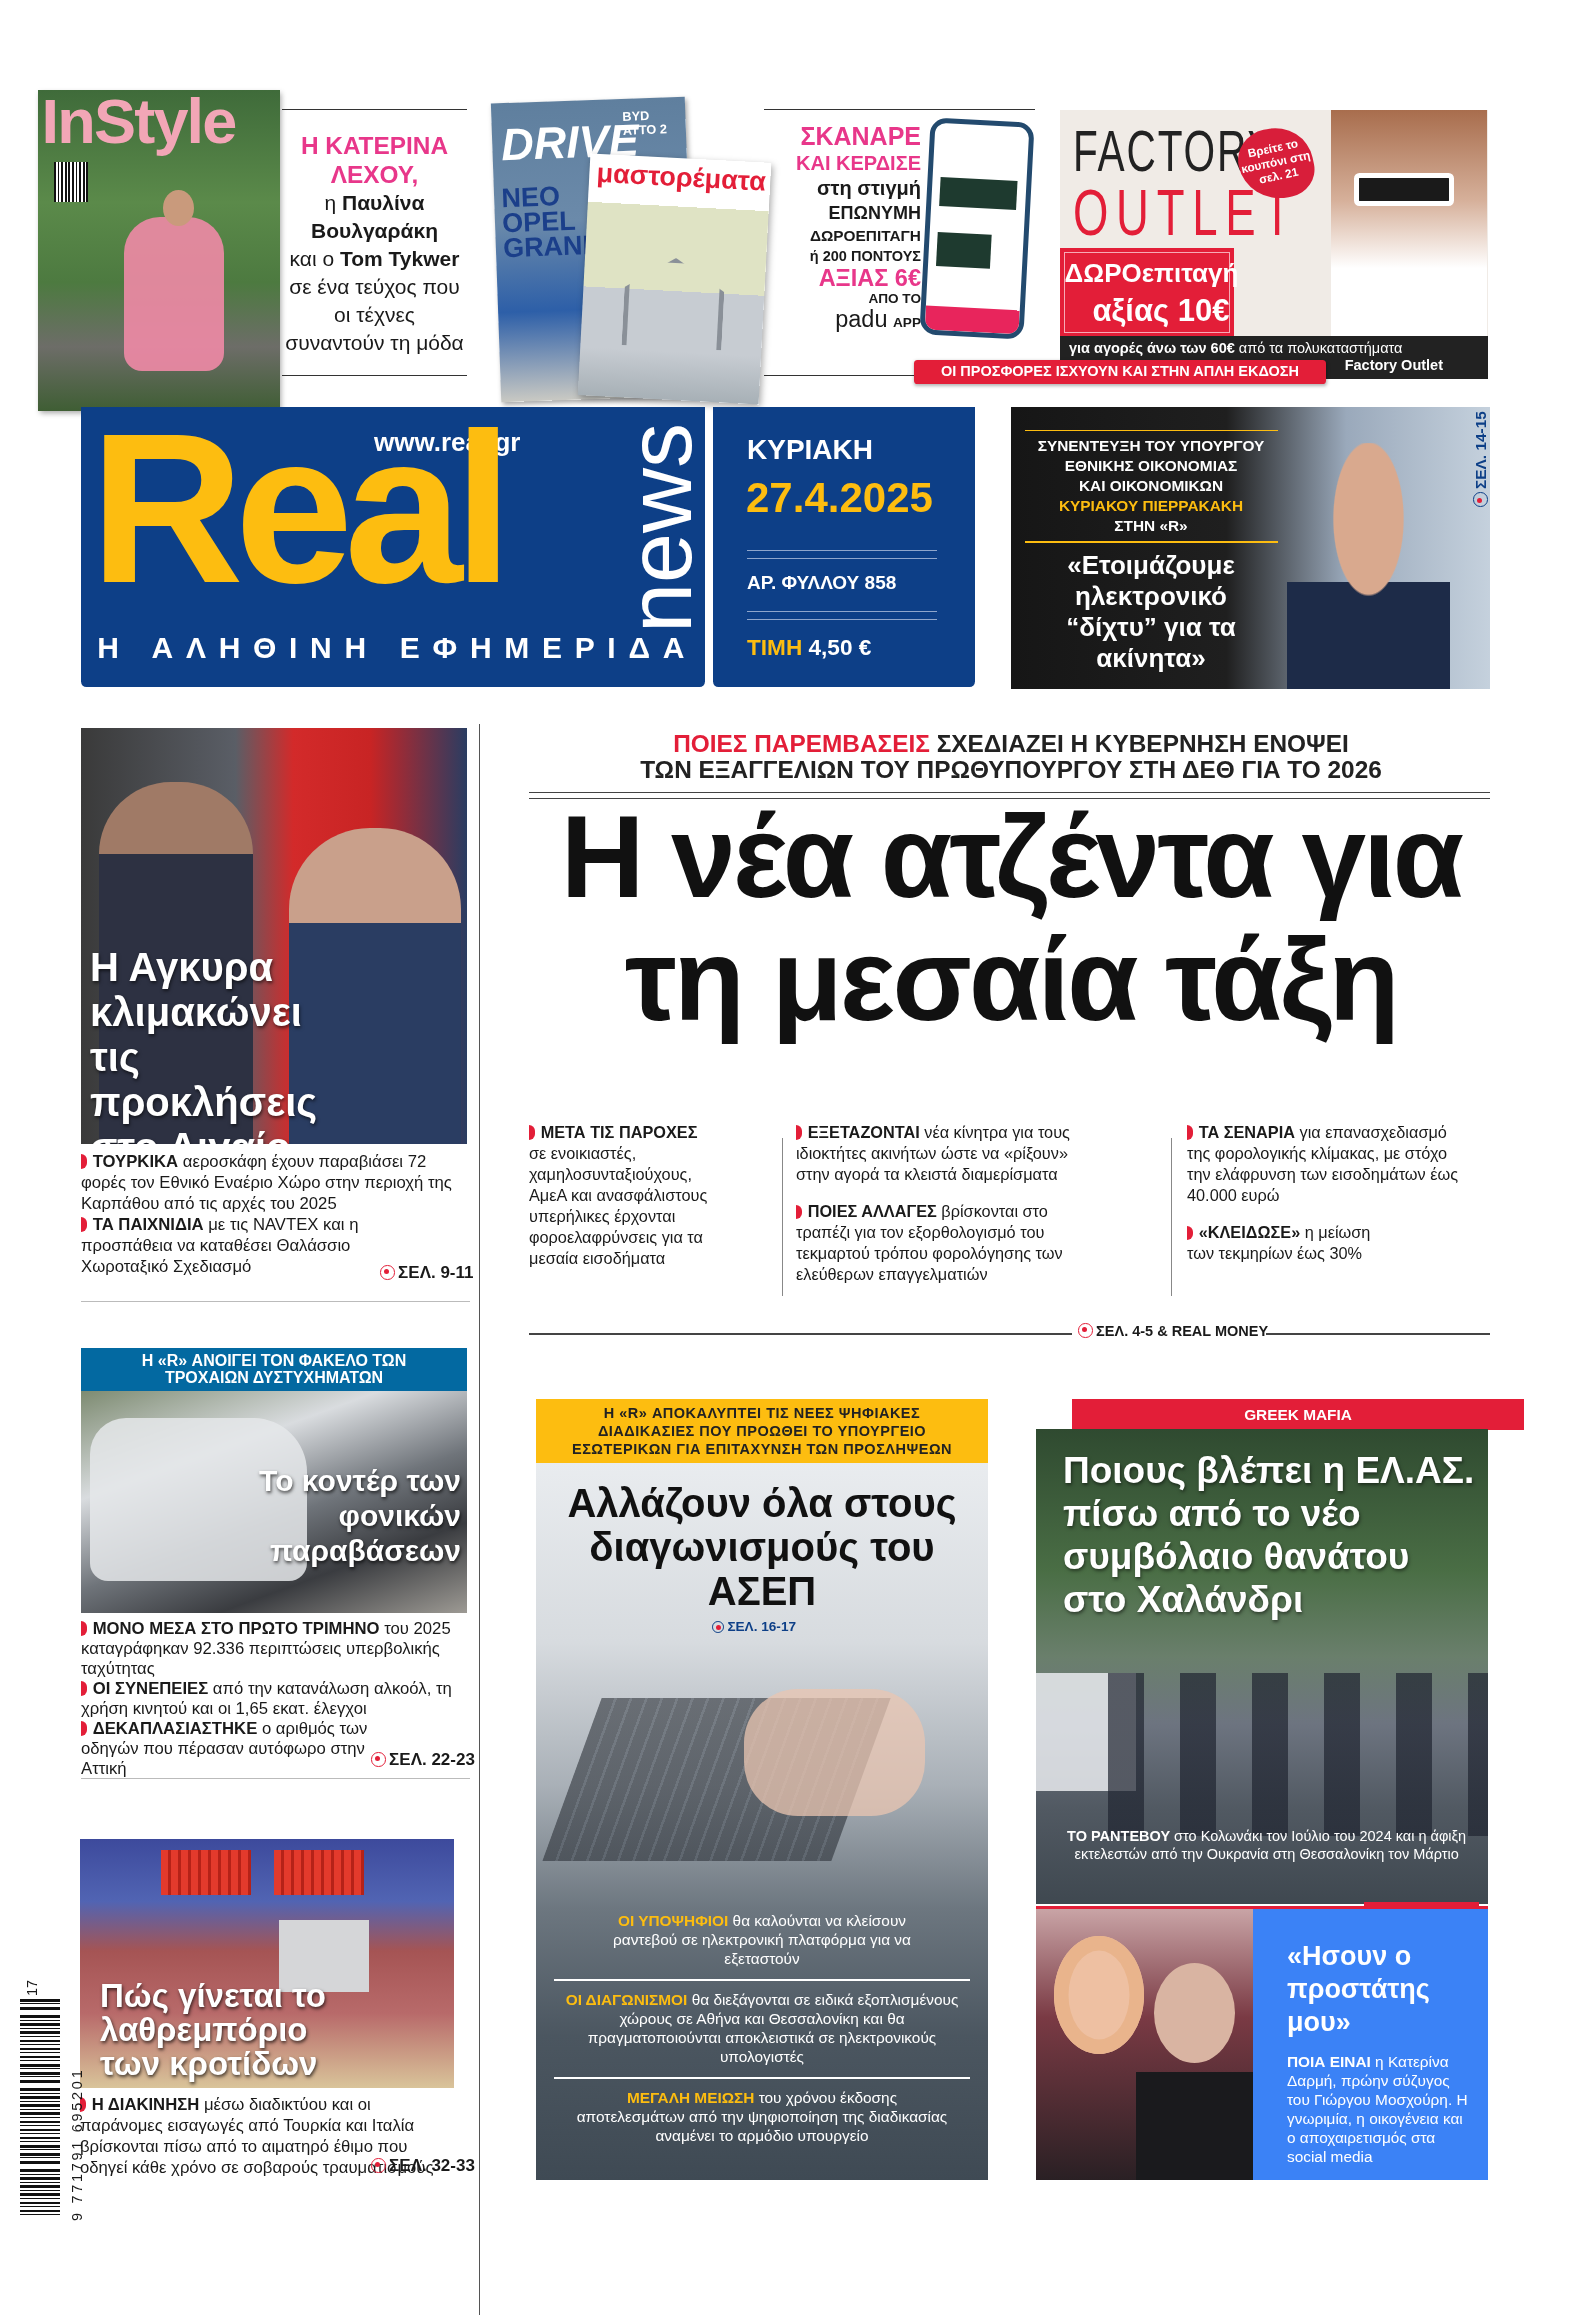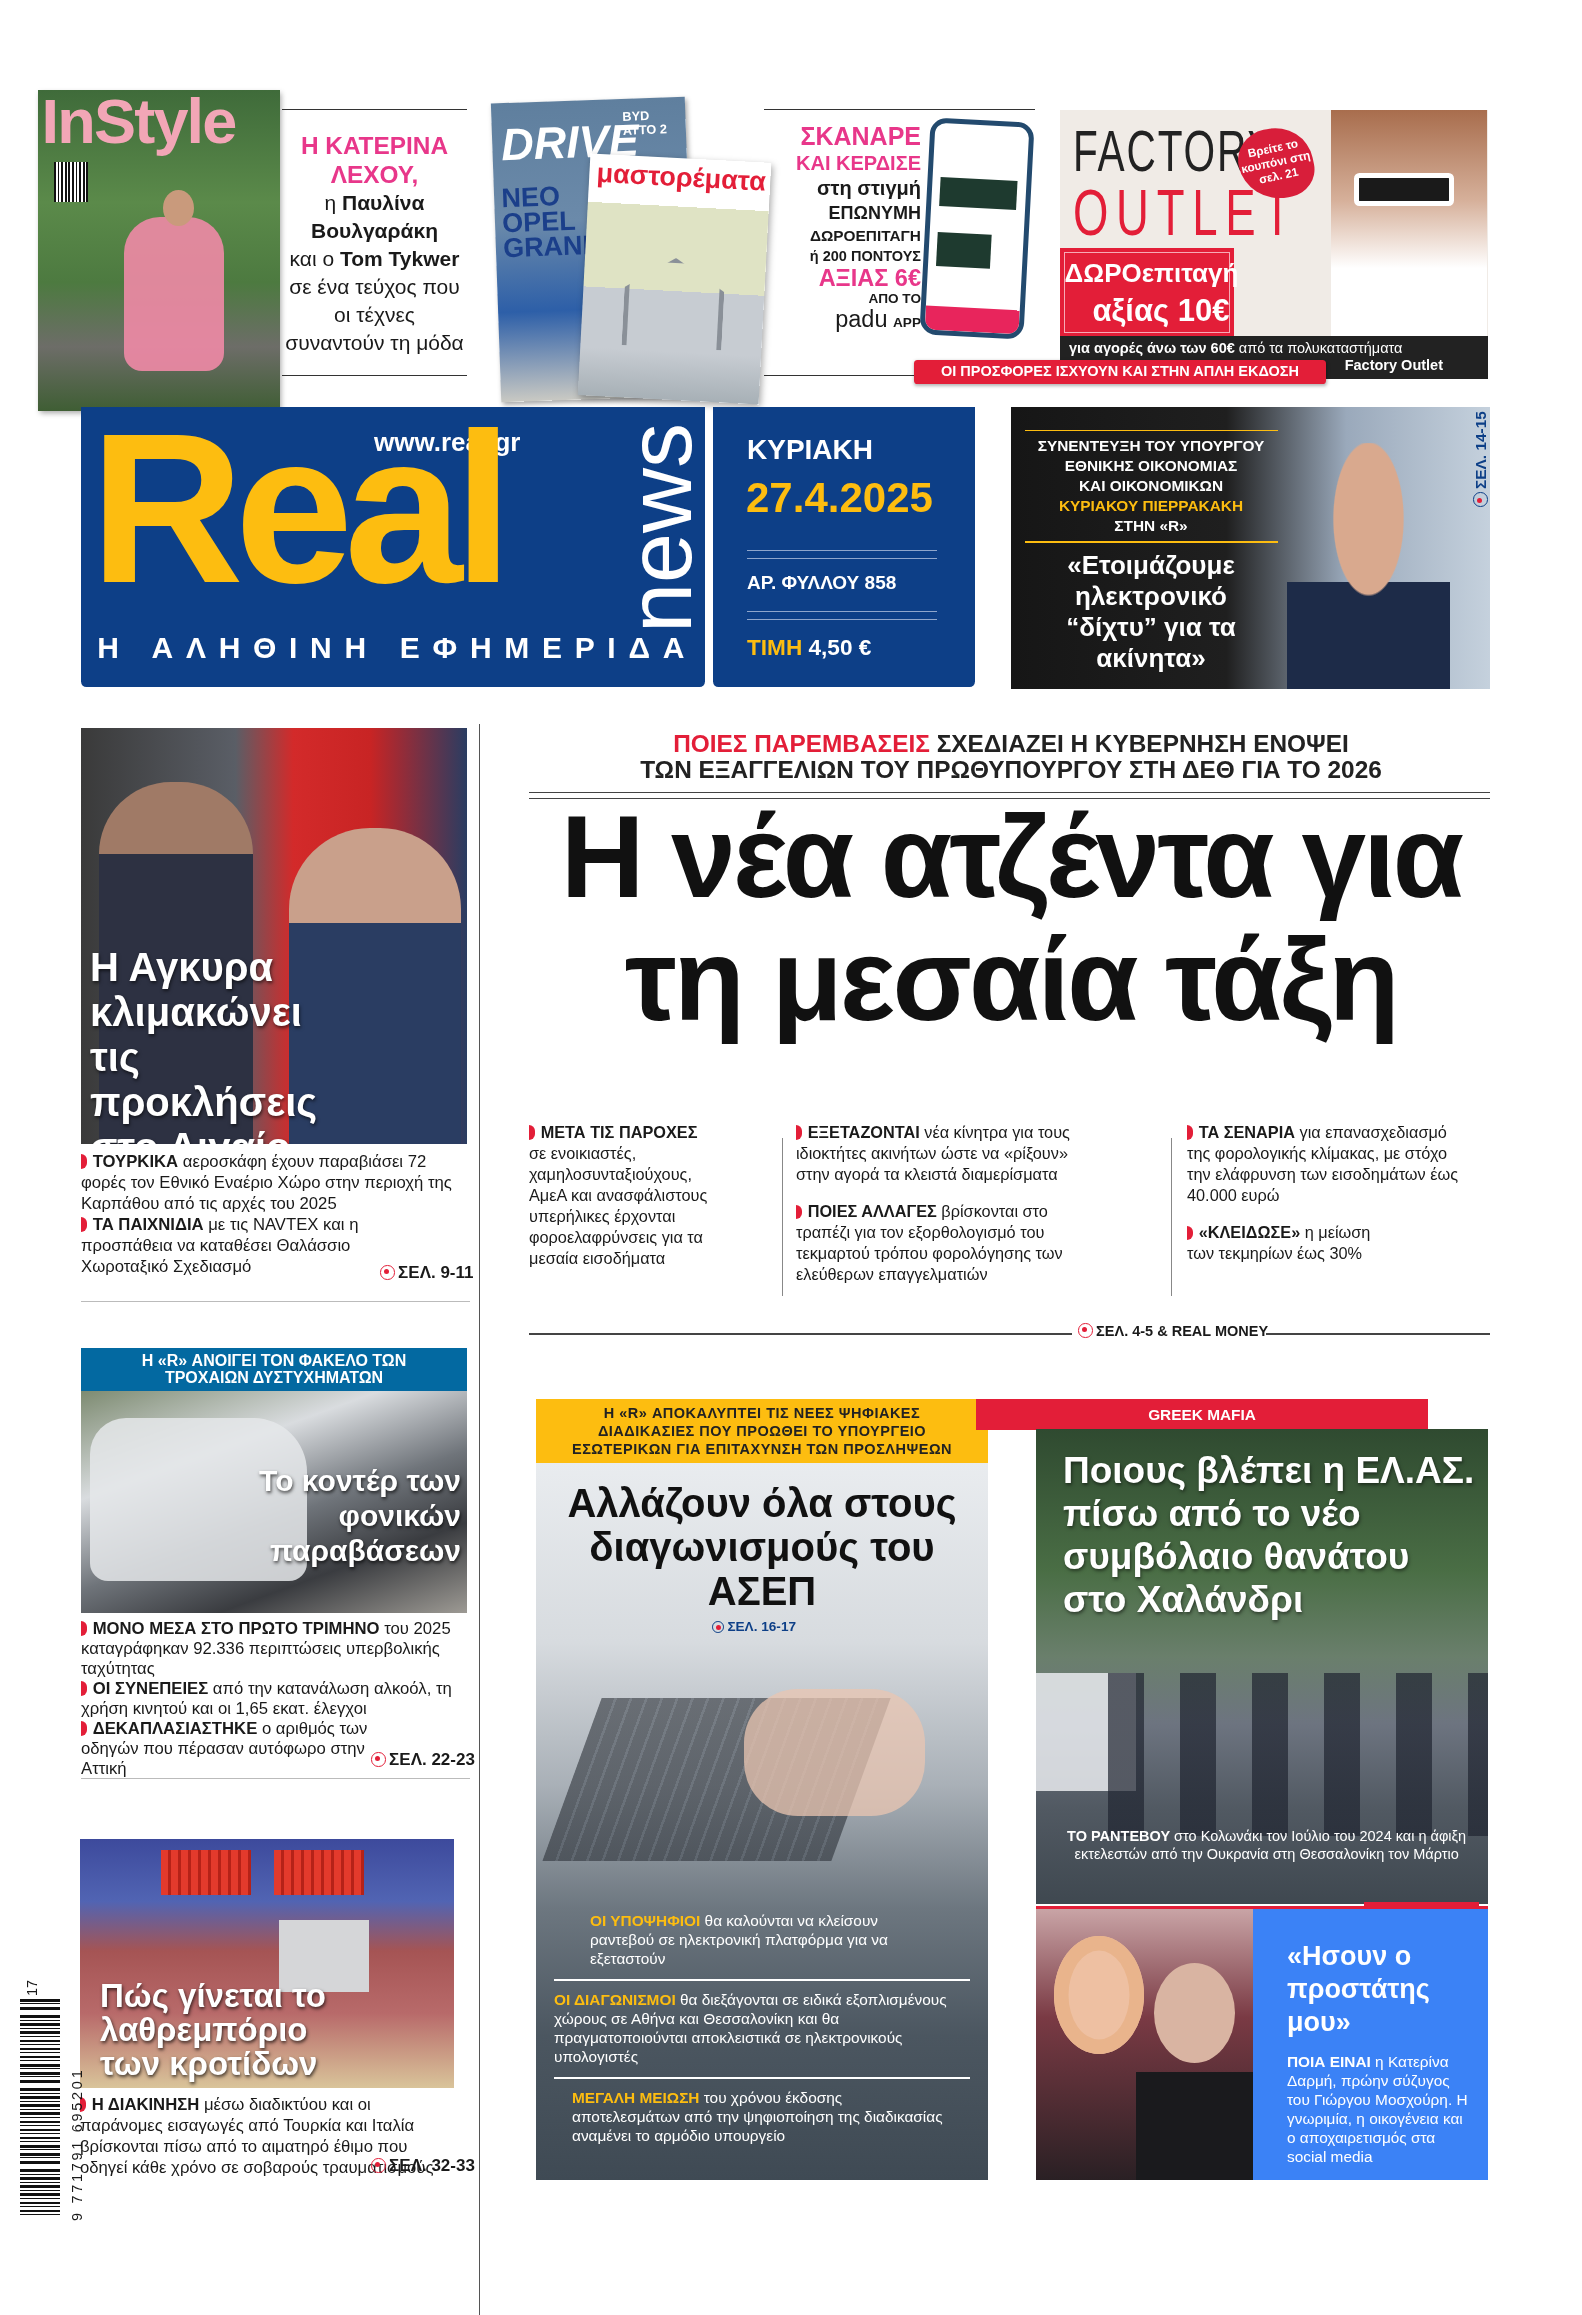--- a/index.html
+++ b/index.html
@@ -184,30 +184,30 @@
 <div class="hr" style="left:529px;top:1333px;width:543px;height:1.8px;background:#444"></div>
 <div class="abs b" style="left:1078px;top:1323px;font-size:14.5px;white-space:nowrap"><span class="selicon"></span><span>ΣΕΛ. 4-5 &amp; REAL MONEY</span></div>
 <div class="hr" style="left:1266px;top:1333px;width:224px;height:1.8px;background:#444"></div>
 
 <div class="abs b" style="left:536px;top:1399px;width:452px;height:64px;background:#fdbd10;color:#222;font-size:14.5px;line-height:18px;text-align:center;padding:4.5px 18px;letter-spacing:0.5px">Η «R» ΑΠΟΚΑΛΥΠΤΕΙ ΤΙΣ ΝΕΕΣ ΨΗΦΙΑΚΕΣ ΔΙΑΔΙΚΑΣΙΕΣ ΠΟΥ ΠΡΟΩΘΕΙ ΤΟ ΥΠΟΥΡΓΕΙΟ ΕΣΩΤΕΡΙΚΩΝ ΓΙΑ ΕΠΙΤΑΧΥΝΣΗ ΤΩΝ ΠΡΟΣΛΗΨΕΩΝ</div>
 <div class="photo" style="left:536px;top:1463px;width:452px;height:717px;background:linear-gradient(180deg,#e9ecef 0%,#d7dbdf 25%,#a9b0b7 45%,#6d7780 62%,#4b5660 80%,#3f4a54 100%)">
   <div class="abs" style="left:36px;top:235px;width:289px;height:163px;background:repeating-linear-gradient(90deg,#2c3138 0 12.7px,#454c55 12.7px 15.4px);opacity:.6;transform:skewX(-20deg)"></div>
   <div class="abs" style="left:208px;top:226px;width:181px;height:127px;background:#e9c6b2;border-radius:54px;opacity:.75"></div>
   <div class="abs b" style="left:18px;top:18px;width:416px;text-align:center;font-size:40px;line-height:44px;color:#111">Αλλάζουν όλα στους διαγωνισμούς του ΑΣΕΠ</div>
   <div class="abs b" style="left:176px;top:156px;font-size:13.6px;color:#0d3f87"><span class="selicon" style="border-color:#0d3f87;width:11.8px;height:11.8px"></span><span>ΣΕΛ. 16-17</span></div>
-  <div class="abs" style="left:18px;top:448px;width:416px;color:#fff;font-size:15.4px;line-height:19px">
+  <div class="abs" style="left:18px;top:448px;width:416px;text-align:center;color:#fff;font-size:15.4px;line-height:19px">
     <div style="padding:0 36px 11px"><span class="b yellow">ΟΙ ΥΠΟΨΗΦΙΟΙ</span><span> θα καλούνται να κλείσουν ραντεβού σε ηλεκτρονική πλατφόρμα για να εξεταστούν</span></div>
     <div style="height:1.8px;background:#fff;margin:0 0 9px"></div>
     <div style="padding:0 0 11px"><span class="b yellow">ΟΙ ΔΙΑΓΩΝΙΣΜΟΙ</span><span> θα διεξάγονται σε ειδικά εξοπλισμένους χώρους σε Αθήνα και Θεσσαλονίκη και θα πραγματοποιούνται αποκλειστικά σε ηλεκτρονικούς υπολογιστές</span></div>
     <div style="height:1.8px;background:#fff;margin:0 0 9px"></div>
     <div style="padding:0 18px"><span class="b yellow">ΜΕΓΑΛΗ ΜΕΙΩΣΗ</span><span> του χρόνου έκδοσης αποτελεσμάτων από την ψηφιοποίηση της διαδικασίας αναμένει το αρμόδιο υπουργείο</span></div>
   </div>
 </div>
 
-<div class="abs b" style="left:976px;top:1399px;width:452px;height:31px;background:#e31e38;color:#fff;font-size:15.4px;line-height:31px;text-align:center">GREEK MAFIA</div>
+<div class="abs b" style="left:1072px;top:1399px;width:452px;height:31px;background:#e31e38;color:#fff;font-size:15.4px;line-height:31px;text-align:center">GREEK MAFIA</div>
 <div class="photo" style="left:1036px;top:1429px;width:452px;height:475px;background:linear-gradient(180deg,#2f4a30 0%,#4a6e45 30%,#6a7f6c 48%,#6d7480 62%,#515962 80%,#3f4850 100%)">
   <div class="abs" style="left:0;top:244px;width:100px;height:118px;background:#e9ebee;opacity:.85"></div>
   <div class="abs" style="left:72px;top:244px;width:380px;height:163px;background:repeating-linear-gradient(90deg,#1f2430 0 36px,transparent 36px 72px);opacity:.7"></div>
   <div class="abs b" style="left:27px;top:20px;width:416px;font-size:37px;line-height:43px;color:#fff;text-shadow:0.9px 1.8px 3.6px rgba(0,0,0,.5)">Ποιους βλέπει η ΕΛ.ΑΣ. πίσω από το νέο συμβόλαιο θανάτου στο Χαλάνδρι</div>
   <div class="abs" style="left:22.6px;top:398px;width:416px;text-align:center;color:#fff;font-size:14.5px;line-height:18px"><span class="b">ΤΟ ΡΑΝΤΕΒΟΥ</span><span> στο Κολωνάκι τον Ιούλιο του 2024 και η άφιξη εκτελεστών από την Ουκρανία στη Θεσσαλονίκη τον Μάρτιο</span></div>
 </div>
 <div class="abs" style="left:1036px;top:1906px;width:452px;height:2.7px;background:#e31e38"></div>
 <div class="abs b" style="left:1364px;top:1902px;width:115px;height:29px;background:#e31e38;color:#fff;font-size:15.4px;line-height:29px;text-align:center"><span class="selicon" style="border-color:#fff"></span><span>ΣΕΛ. 28-30</span></div>
 <div class="photo" style="left:1036px;top:1909px;width:217px;height:271px;background:linear-gradient(180deg,#c9a4a6 0%,#7a3a44 40%,#2a2024 100%)">
   <div class="abs" style="left:18px;top:27px;width:90px;height:118px;background:#eec0a2;border-radius:50%;box-shadow:0 0 0 14.5px #e9b48c inset"></div>

